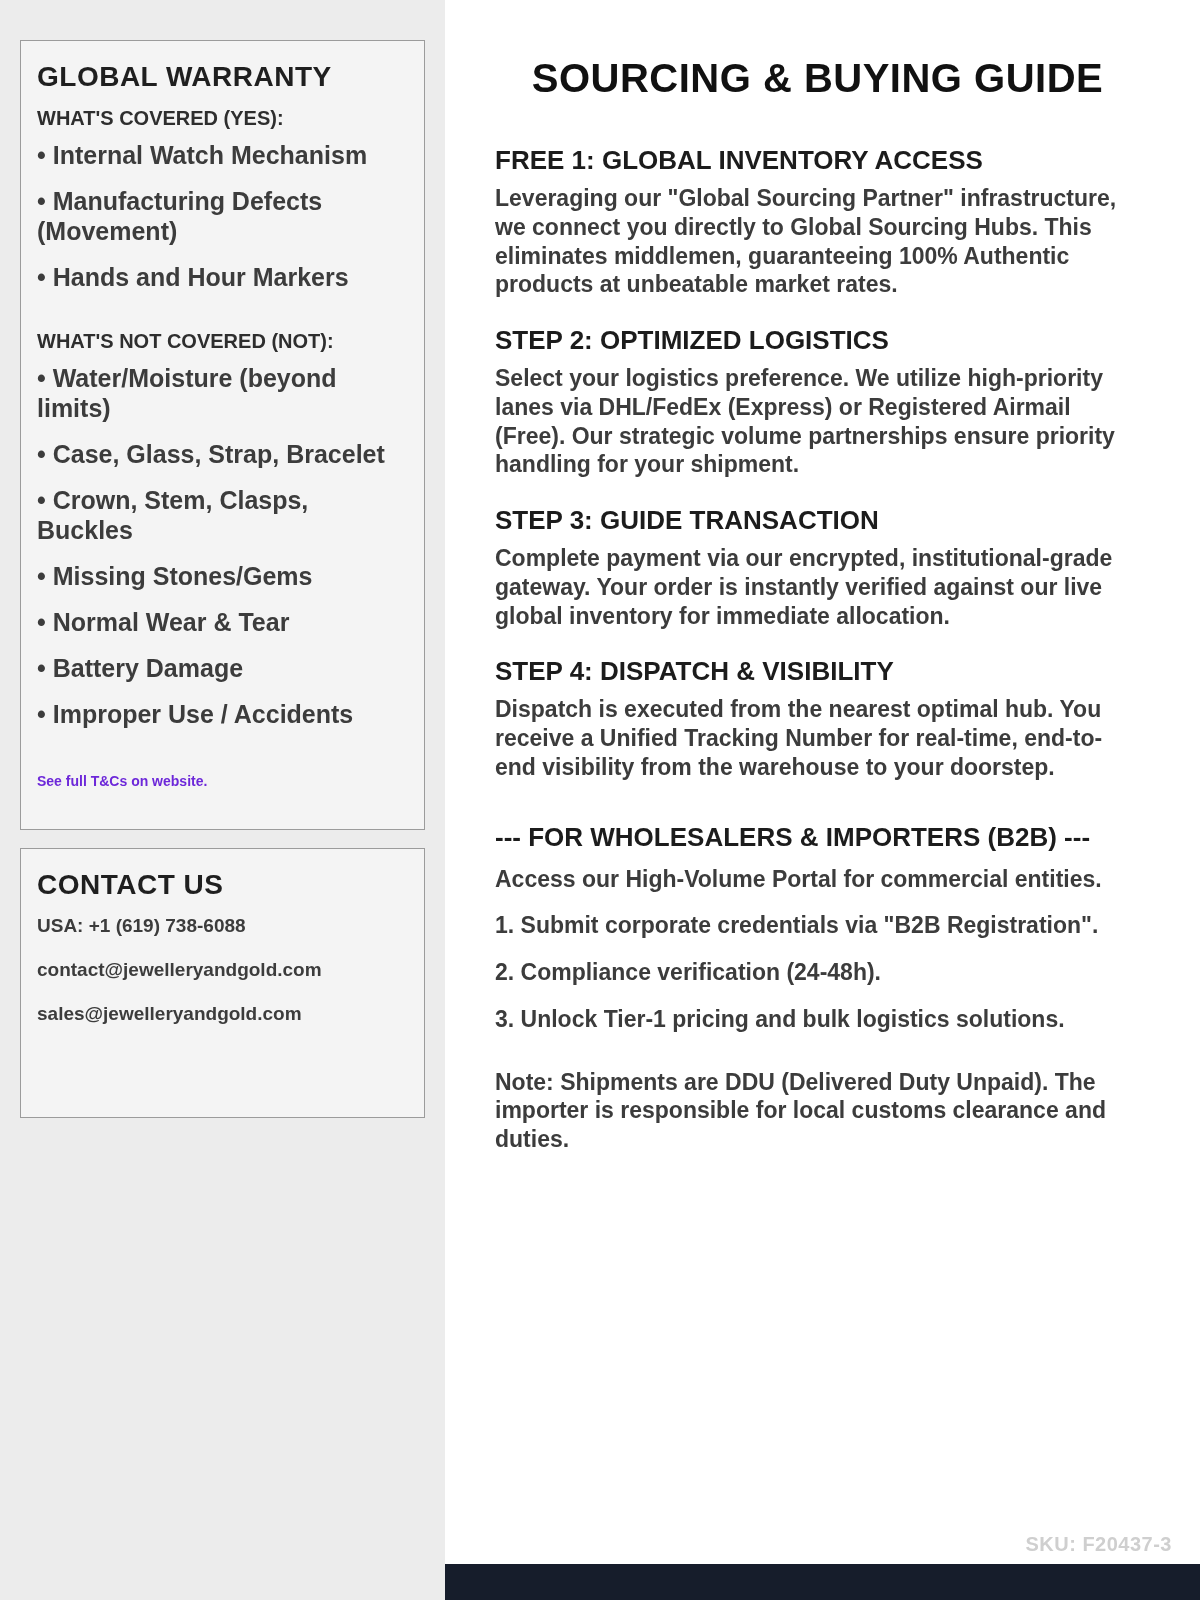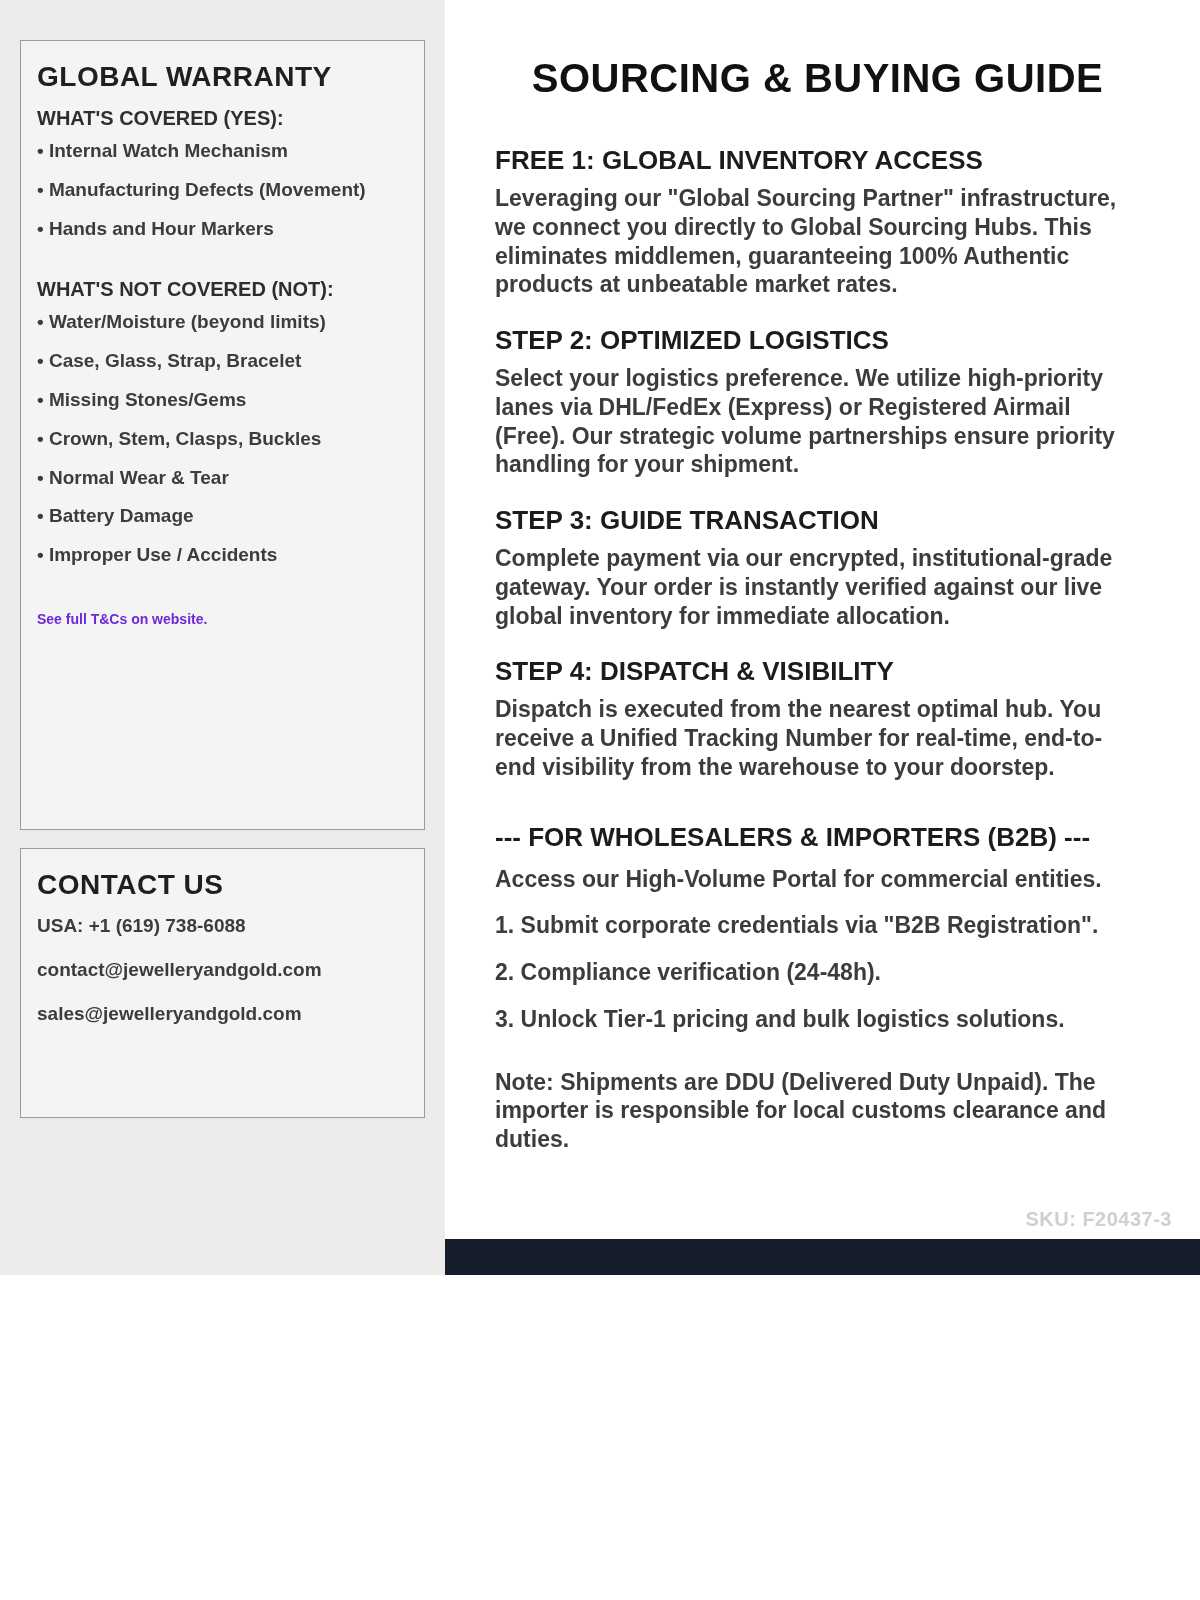--- a/index.html
+++ b/index.html
@@ -4,21 +4,21 @@
 <style>
   * { margin: 0; padding: 0; box-sizing: border-box; }
   html, body { width: 1200px; }
   body {
     font-family: "Liberation Sans", "DejaVu Sans", sans-serif;
     background: #ffffff;
   }
   .page {
     position: relative;
     width: 1200px;
-    height: 1275px;
+    height: 1600px;
     display: flex;
     overflow: hidden;
     background: #ffffff;
     justify-content: flex-end;
   }
 
   
   .sidebar {
     width: 445px;
     min-width: 445px;
@@ -47,21 +47,21 @@
   }
   .box h3 {
     font-size: 20px;
     font-weight: bold;
     color: #2e2e2e;
     margin-bottom: 10px;
   }
   .box h3.second { margin-top: 38px; }
   ul.bullets { list-style: none; }
   ul.bullets li {
-    font-size: 19px;
+    font-size: 25px;
     font-weight: bold;
     color: #3c3c3c;
     margin-bottom: 16px;
     line-height: 1.2;
   }
   ul.bullets li::before {
     content: "\2022\00a0";
     color: #3c3c3c;
   }
   .footnote {
@@ -148,22 +148,22 @@
       <h3>WHAT'S COVERED (YES):</h3>
       <ul class="bullets">
         <li>Internal Watch Mechanism</li>
         <li>Manufacturing Defects (Movement)</li>
         <li>Hands and Hour Markers</li>
       </ul>
       <h3 class="second">WHAT'S NOT COVERED (NOT):</h3>
       <ul class="bullets">
         <li>Water/Moisture (beyond limits)</li>
         <li>Case, Glass, Strap, Bracelet</li>
+        <li>Crown, Stem, Clasps, Buckles</li>
         <li>Missing Stones/Gems</li>
-        <li>Crown, Stem, Clasps, Buckles</li>
         <li>Normal Wear &amp; Tear</li>
         <li>Battery Damage</li>
         <li>Improper Use / Accidents</li>
       </ul>
       <p class="footnote">See full T&amp;Cs on website.</p>
     </section>
 
 
     <section class="box contact">
       <h2>CONTACT US</h2>

